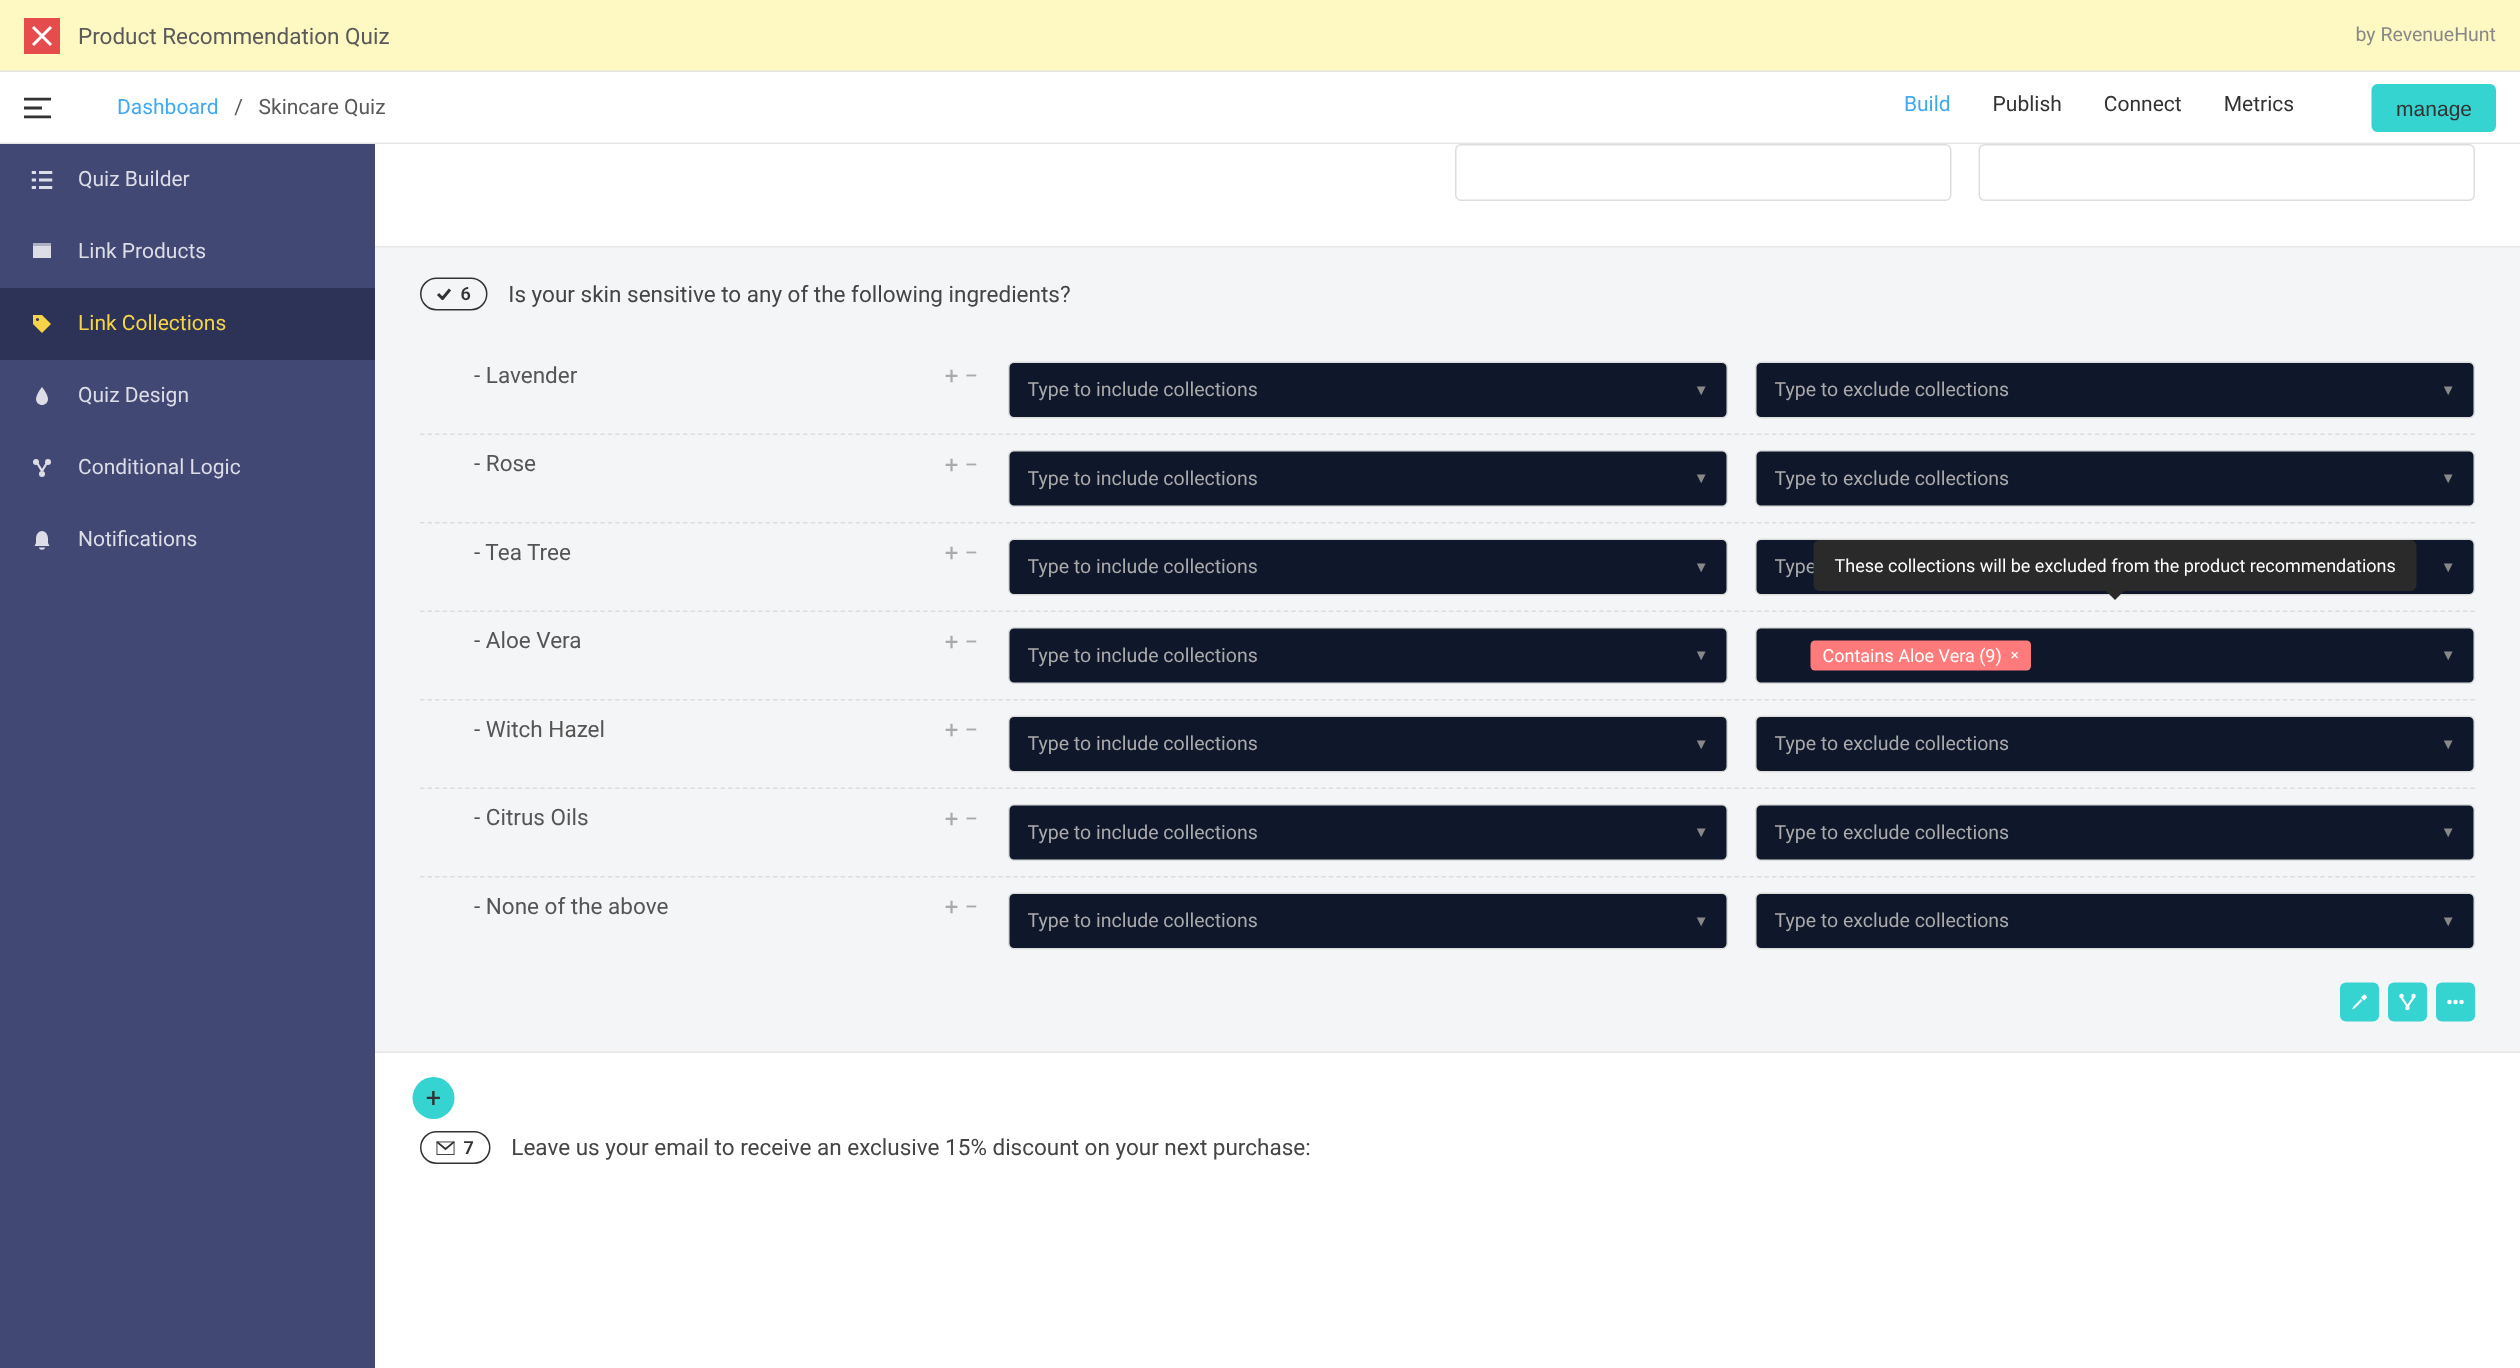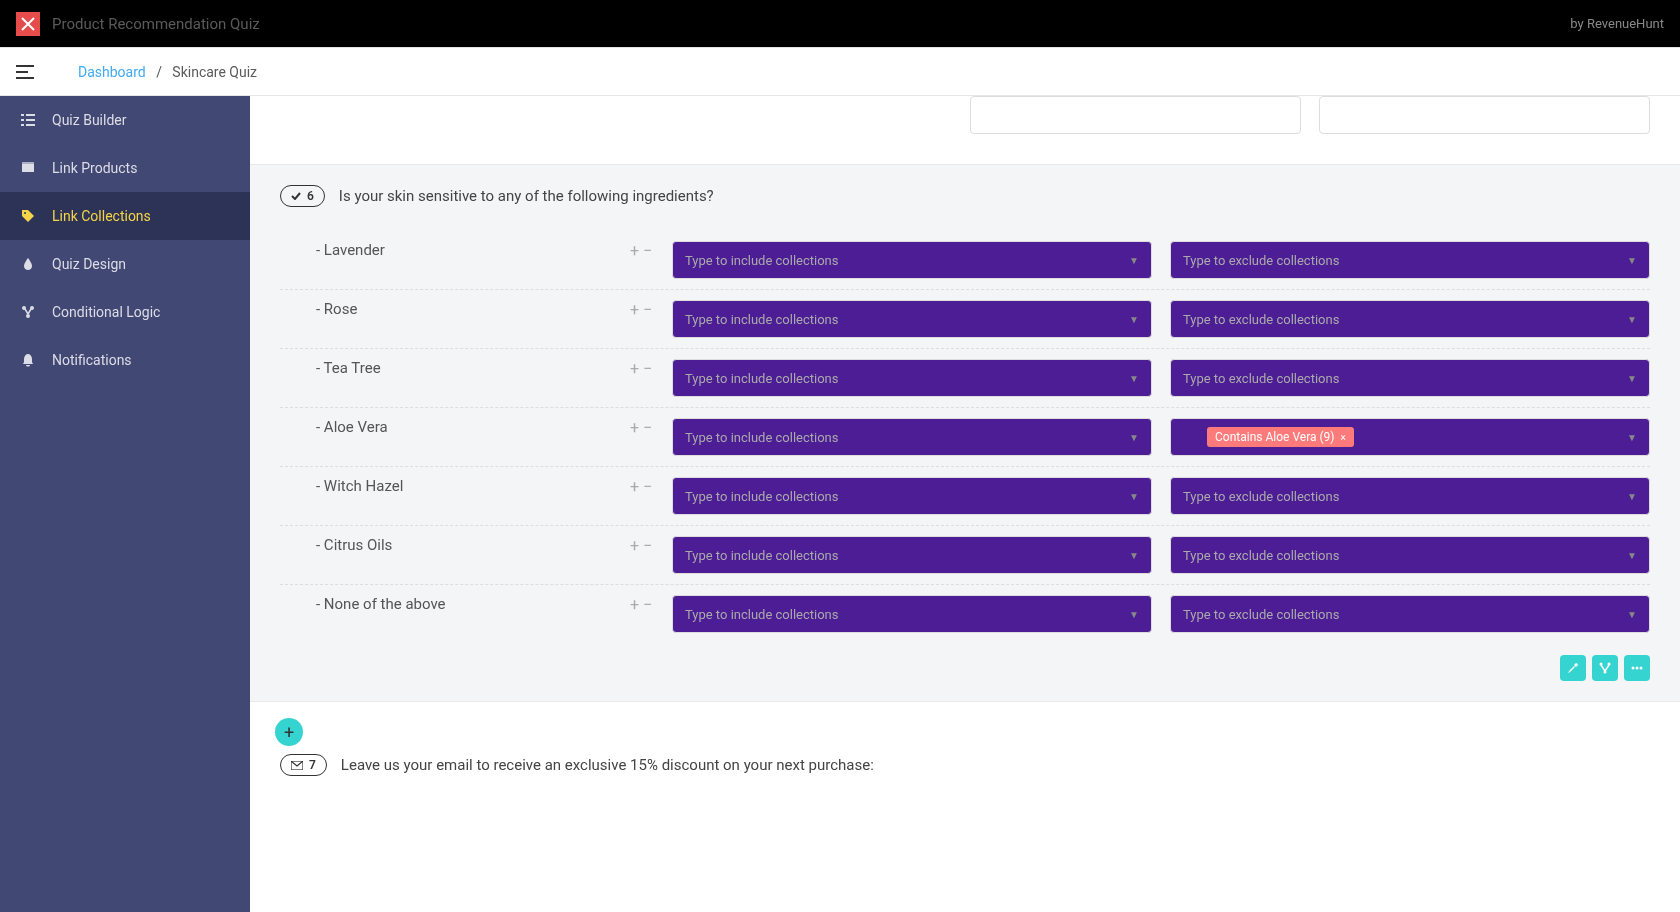--- a/index.html
+++ b/index.html
@@ -1,18 +1,18 @@
 <!DOCTYPE html>
 <html><head>
   <meta charset="utf-8">
   <style>
     * { box-sizing: border-box; margin: 0; padding: 0; }
     body { font-family: -apple-system, BlinkMacSystemFont, 'Segoe UI', Roboto, sans-serif; background: #f4f5f7; color: #333; font-size: 14px; }
     
-    .top-bar { background: #000000; height: 48px; display: flex; align-items: center; padding: 0 16px; border-bottom: 1px solid #e5e5e5; }
+    .top-bar { background: #fef9c3; height: 48px; display: flex; align-items: center; padding: 0 16px; border-bottom: 1px solid #e5e5e5; }
     .logo { width: 24px; height: 24px; background: #e74c4c; display: flex; align-items: center; justify-content: center; margin-right: 12px; }
     .logo svg { width: 16px; height: 16px; }
     .app-title { color: #5a5a5a; font-size: 15px; flex: 1; }
     .by-text { color: #888; font-size: 13px; }
     
     .nav-bar { background: #fff; height: 48px; display: flex; align-items: center; padding: 0 16px; border-bottom: 1px solid #e5e5e5; }
     .menu-icon { margin-right: 24px; cursor: pointer; display: flex; }
     .breadcrumb { color: #5a5a5a; font-size: 14px; flex: 1; margin-left: 20px; }
     .breadcrumb a { color: #3fa9f5; text-decoration: none; }
     .nav-tabs { display: flex; gap: 28px; align-items: center; }
@@ -35,21 +35,21 @@
     
     .question-section { background: #f4f5f7; border-top: 1px solid #e8e8e8; border-bottom: 1px solid #e8e8e8; padding: 20px 30px; }
     .question-header { display: flex; align-items: center; gap: 14px; margin-bottom: 24px; }
     .question-number { border: 1.5px solid #333; border-radius: 14px; padding: 3px 10px; display: flex; align-items: center; gap: 6px; font-size: 12px; font-weight: 600; }
     .question-text { color: #444; font-size: 15px; }
     
     .answer-row { display: flex; padding: 10px 0; border-bottom: 1px dashed #ddd; gap: 18px; }
     .answer-row:last-of-type { border-bottom: none; }
     .answer-label { width: 330px; color: #555; font-size: 15px; padding-left: 36px; }
     .pm-icons { color: #aaa; font-size: 16px; width: 26px; text-align: center; }
-    .answer-select { flex: 1; border: 1px solid #ddd; border-radius: 4px; height: 38px; background: #4c1d95; display: flex; align-items: center; padding: 0 12px; color: #aaa; font-size: 13px; position: relative; }
+    .answer-select { flex: 1; border: 1px solid #ddd; border-radius: 4px; height: 38px; background: #0f172a; display: flex; align-items: center; padding: 0 12px; color: #aaa; font-size: 13px; position: relative; }
     .answer-select .caret { position: absolute; right: 12px; color: #888; font-size: 10px; }
     
     .tag { background: #ff7b7b; color: #fff; padding: 3px 8px; border-radius: 3px; font-size: 12px; display: inline-flex; align-items: center; gap: 6px; margin-left: 24px; }
     .tag-x { font-size: 10px; cursor: pointer; }
     
     .tooltip { position: absolute; background: #2a2a2a; color: #fff; padding: 10px 14px; border-radius: 4px; font-size: 12px; white-space: nowrap; z-index: 10; }
     .tooltip::after { content: ''; position: absolute; top: 100%; left: 50%; transform: translateX(-50%); border: 6px solid transparent; border-top-color: #2a2a2a; }
     
     .action-icons { display: flex; gap: 6px; justify-content: flex-end; padding: 12px 0 0 0; }
     .action-icon { width: 26px; height: 26px; background: #36d4d0; border-radius: 4px; display: flex; align-items: center; justify-content: center; cursor: pointer; }
@@ -76,20 +76,27 @@
 <div class="nav-bar">
   <div class="menu-icon">
     <svg width="18" height="14" viewBox="0 0 18 14">
         <path d="M0 1h18M0 7h12M0 13h18" stroke="#333" stroke-width="2"></path>
       </svg>
   </div>
   <div class="breadcrumb">
     <a href="#">Dashboard</a>
     <span>&nbsp;&nbsp;/&nbsp;&nbsp;</span>
     <span>Skincare Quiz</span>
+  </div>
+  <div class="nav-tabs">
+    <div class="nav-tab active">Build</div>
+    <div class="nav-tab">Publish</div>
+    <div class="nav-tab">Connect</div>
+    <div class="nav-tab">Metrics</div>
+    <button class="manage-btn">manage</button>
   </div>
 </div>
 
 <div class="container">
   <div class="sidebar">
     <div class="sidebar-item">
       <span class="sidebar-icon">
           <svg width="14" height="14" viewBox="0 0 14 14">
             <rect x="0" y="1" width="3" height="2" fill="currentColor"></rect>
             <rect x="5" y="1" width="9" height="2" fill="currentColor"></rect>
@@ -282,14 +289,15 @@
       <div class="question-number">
         <svg width="12" height="9" viewBox="0 0 12 9">
             <rect x="0" y="0" width="12" height="9" fill="none" stroke="#333" stroke-width="1.2"></rect>
             <path d="M0 0 L6 5 L12 0" stroke="#333" stroke-width="1.2" fill="none"></path>
           </svg>
         <span>7</span>
       </div>
       <div class="question-text">Leave us your email to receive an exclusive 15% discount on your next purchase:</div>
     </div>
 
+    <div class="tooltip" id="tooltip" style="top: 264px; left: 959px;">These collections will be excluded from the product recommendations</div>
   </div>
 </div>
 
 </body></html>

